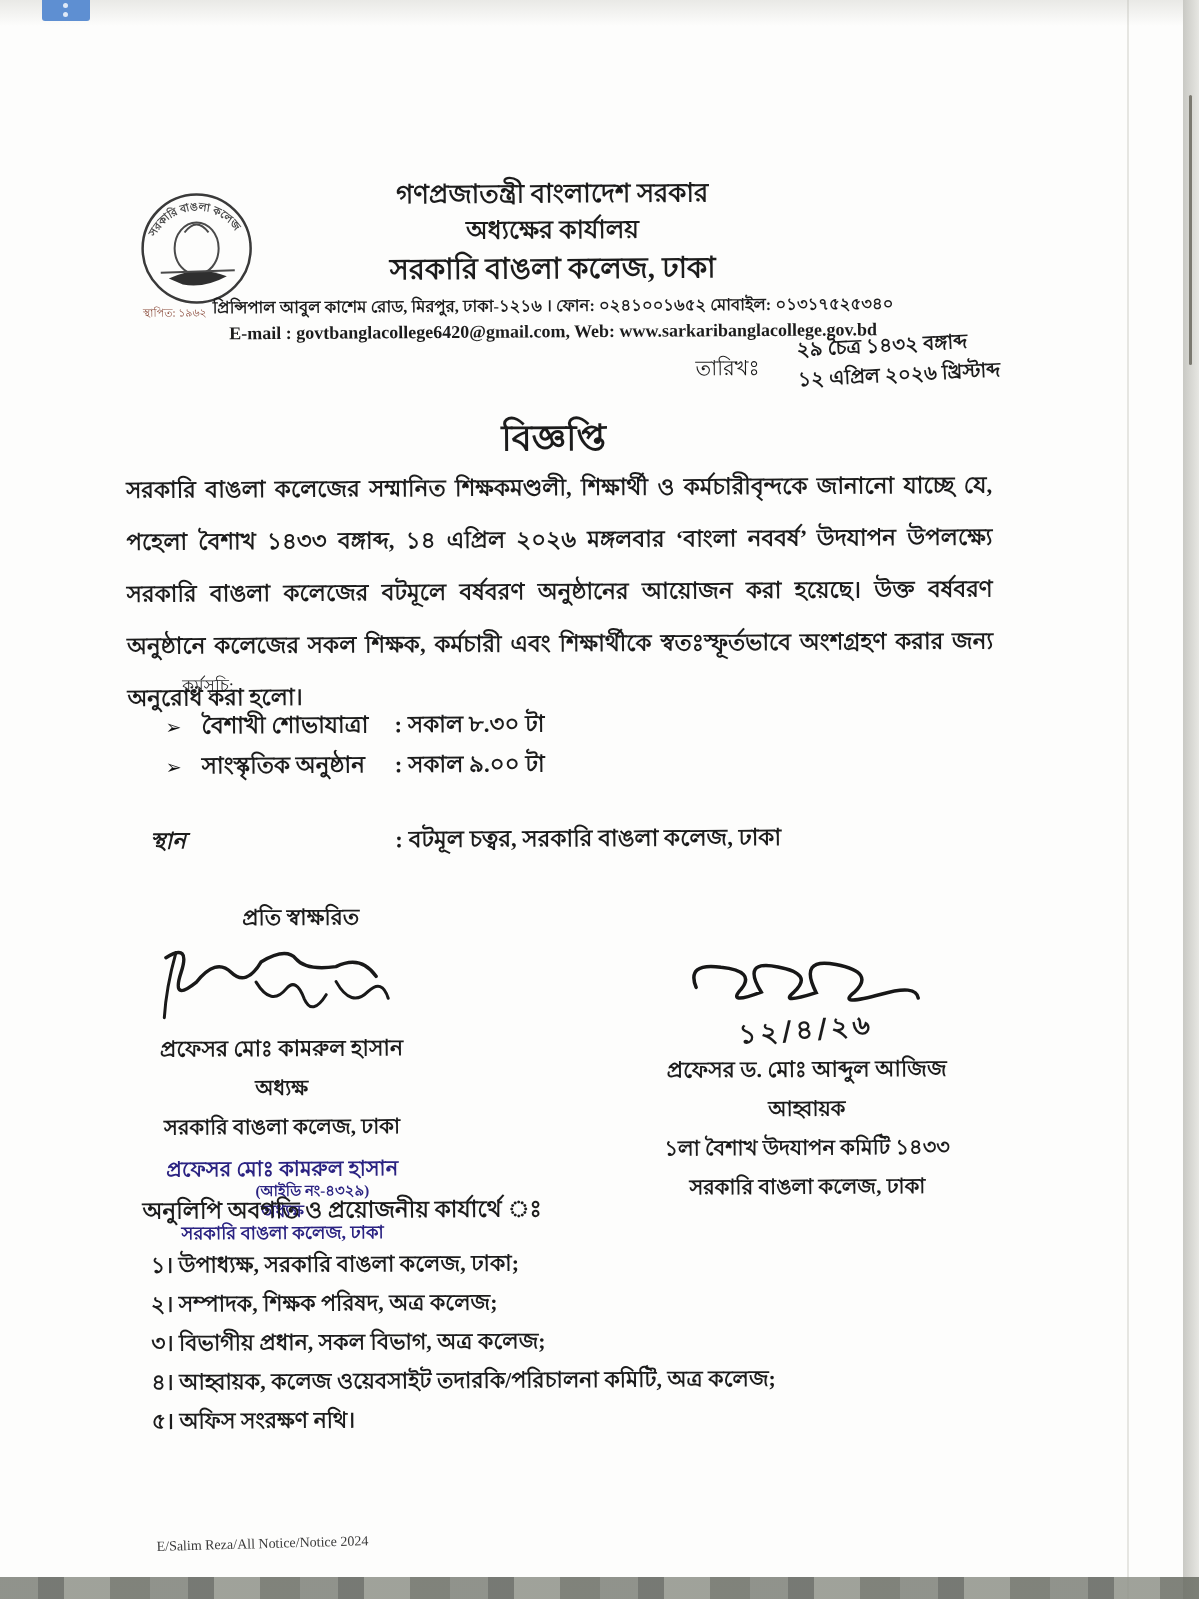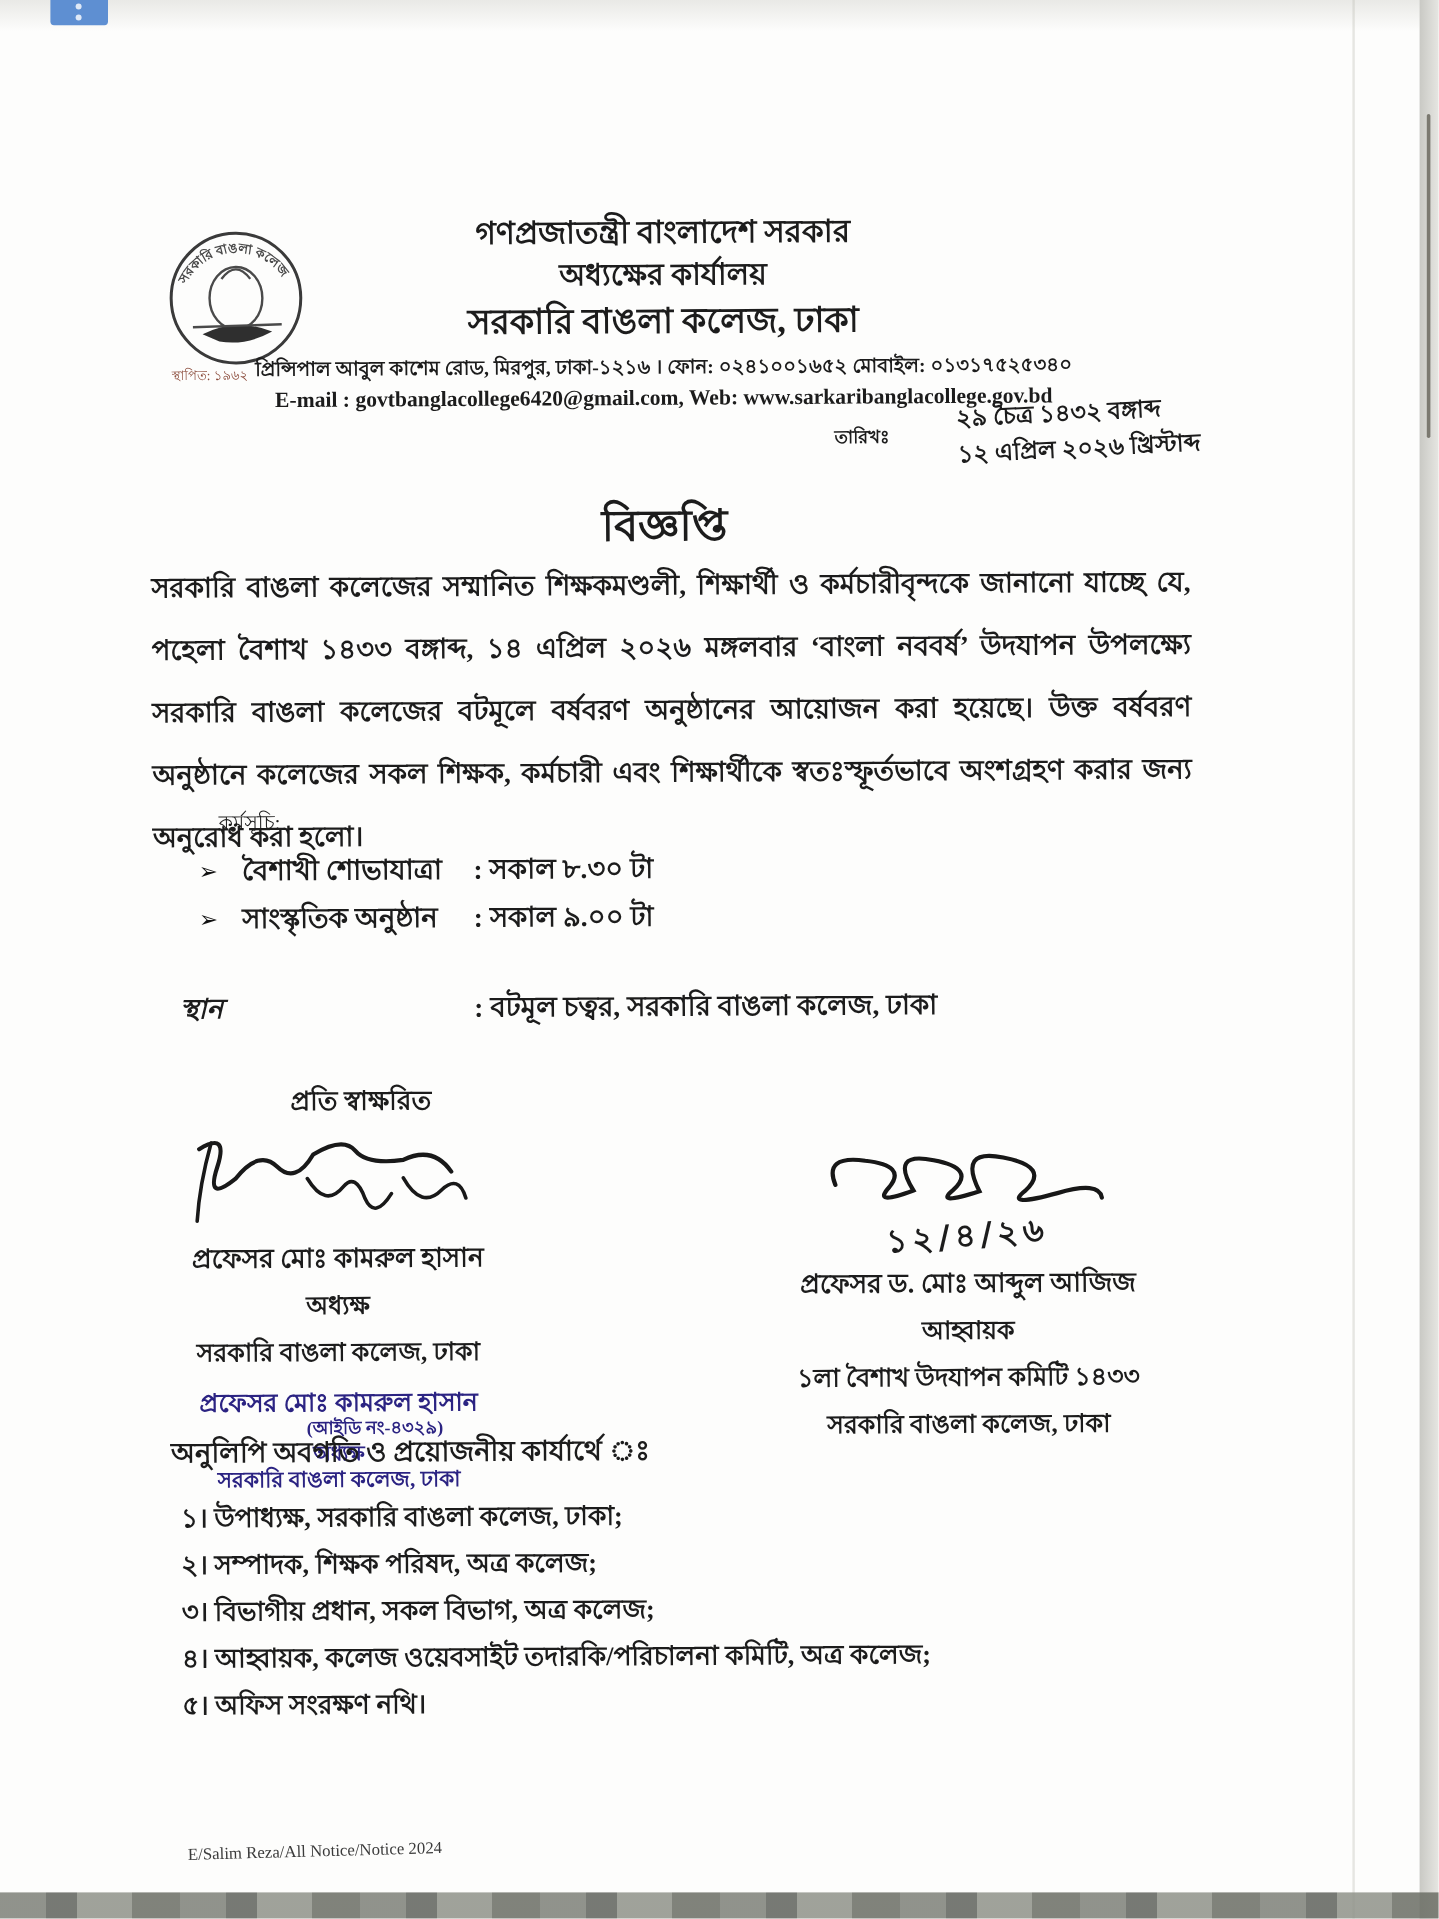--- a/index.html
+++ b/index.html
@@ -22,21 +22,21 @@
   
   .content{position:absolute;left:0;top:0;width:100%;height:100%;transform:rotate(-0.35deg);}
   .abs{position:absolute;}
   .center{text-align:center;}
   .header-col{left:120px;top:176px;width:872px;line-height:1.35;}
   .h-gov{font-size:26px;font-weight:700;}
   .h-office{font-size:25px;font-weight:600;margin-top:2px;}
   .h-college{font-size:29px;font-weight:700;margin-top:2px;}
   .h-address{font-size:16.5px;font-weight:700;margin-top:7px;}
   .h-email{font-size:18px;font-weight:700;font-family:"Liberation Serif",serif;margin-top:2px;}
-  .date-label{left:698px;top:353px;font-size:15px;font-weight:700;}
+  .date-label{left:698px;top:353px;font-size:21px;font-weight:400;}
   .dates{left:800px;top:331px;width:210px;font-size:20px;font-weight:700;line-height:30px;
          transform:rotate(-2.5deg);}
   .title{left:120px;top:410px;width:872px;font-size:36px;font-weight:700;}
   .body-par{left:128px;top:462px;width:866px;font-size:23px;line-height:52px;
             text-align:justify;font-weight:600;}
   .sched-head{left:183px;top:670px;font-size:17px;font-weight:400;}
   .sched{left:166px;top:704px;width:560px;}
   .sched .row{display:grid;grid-template-columns:36px 193px auto;height:40px;align-items:center;
         font-size:23px;font-weight:700;}
   .arrow{font-size:19px;color:#111;}

